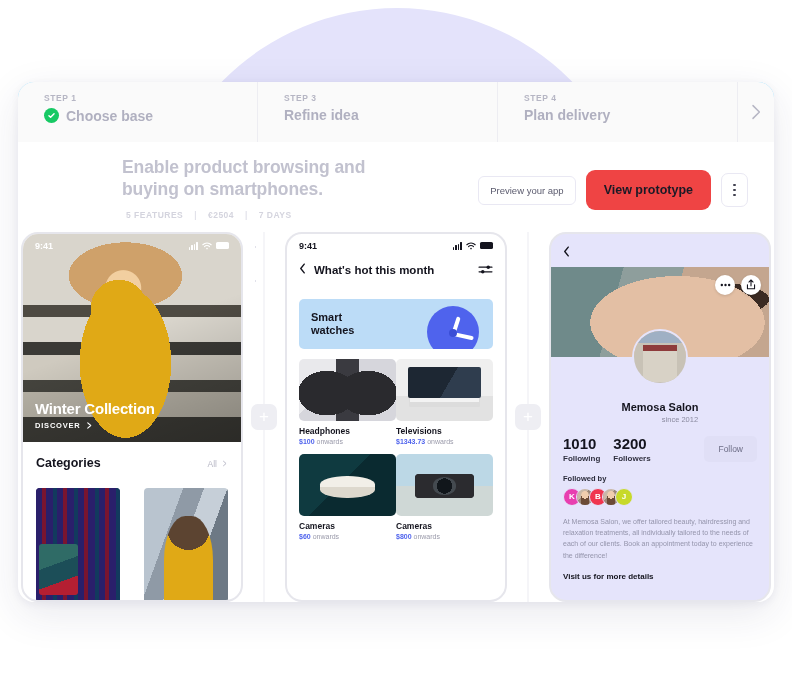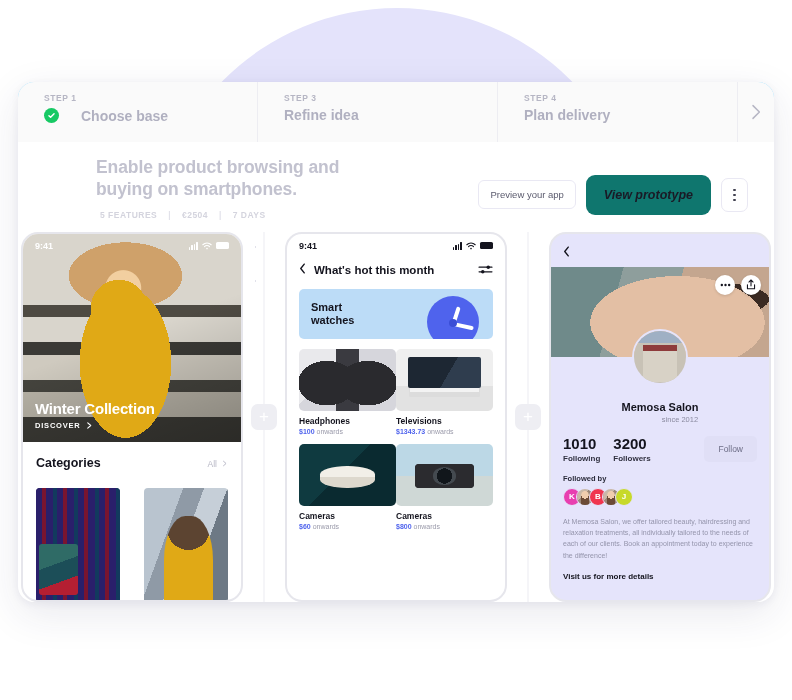--- a/index.html
+++ b/index.html
@@ -64,21 +64,21 @@
     text-transform: uppercase;
     margin-bottom: 5px;
   }
   .step.active .step-num { color: #4c4c5c; }
   .step-label {
     font-size: 14px;
     font-weight: 700;
     color: #b0b0c0;
     display: flex;
     align-items: center;
-    gap: 22px;
+    gap: 7px;
     line-height: 1;
   }
   .step.active .step-label { color: #14141e; }
   .check {
     width: 15px; height: 15px; border-radius: 50%;
     background: #17c964;
     display: inline-flex; align-items: center; justify-content: center;
     flex: 0 0 15px;
   }
   .check svg { display: block; }
@@ -86,22 +86,22 @@
     width: 36px;
     display: flex; align-items: center; justify-content: center;
     background: #fafafa;
     color: #b6b6c4;
     flex: 0 0 36px;
   }
 
   
   .headrow {
     display: flex;
-    align-items: center;
-    padding: 14px 26px 0 78px;
+    align-items: flex-start;
+    padding: 14px 26px 0 104px;
     flex: 0 0 auto;
     position: relative;
   }
   .headline {
     flex: 1 1 auto;
     min-width: 0;
   }
   .headline h1 {
     font-size: 17.5px;
     line-height: 1.28;
@@ -129,31 +129,30 @@
     background: #fff;
     border-radius: 6px;
     font-size: 9.5px;
     color: #5b5b6e;
     padding: 8px 11px;
     font-family: inherit;
     cursor: pointer;
     white-space: nowrap;
   }
   .btn-primary {
-    background: #0f766e;
+    background: #ef4444;
     border: none;
     border-radius: 9px;
     font-size: 12.5px;
     font-weight: 700;
     color: #1a1a26;
     padding: 13px 18px;
     font-family: inherit;
     cursor: pointer;
     white-space: nowrap;
-    font-style: italic;
   }
   .btn-kebab {
     width: 27px; height: 34px;
     border: 1px solid #e9e8f3;
     background: #fff;
     border-radius: 7px;
     display: flex; flex-direction: column;
     align-items: center; justify-content: center;
     gap: 2.5px;
     cursor: pointer;
@@ -270,21 +269,21 @@
     border-radius: 4px; overflow: hidden;
   }
   .cat .lbl {
     position: absolute; left: 7px; bottom: 6px; z-index: 3;
     color: #fff; font-size: 11px; font-weight: 800; letter-spacing: -.1px;
   }
 
   
   .p2-head {
     display: flex; align-items: center; gap: 8px;
-    padding: 7px 12px 10px 12px;
+    padding: 7px 12px 20px 12px;
   }
   .p2-head h3 { font-size: 11.5px; font-weight: 700; color: #14141e; flex: 1 1 auto; }
   .chev-l { font-size: 12px; color: #14141e; font-weight: 700; line-height: 1; }
   .banner {
     margin: 0 12px 10px 12px;
     height: 50px; border-radius: 5px;
     background: #bcdcf7;
     display: flex; align-items: center;
     position: relative; overflow: hidden;
   }

